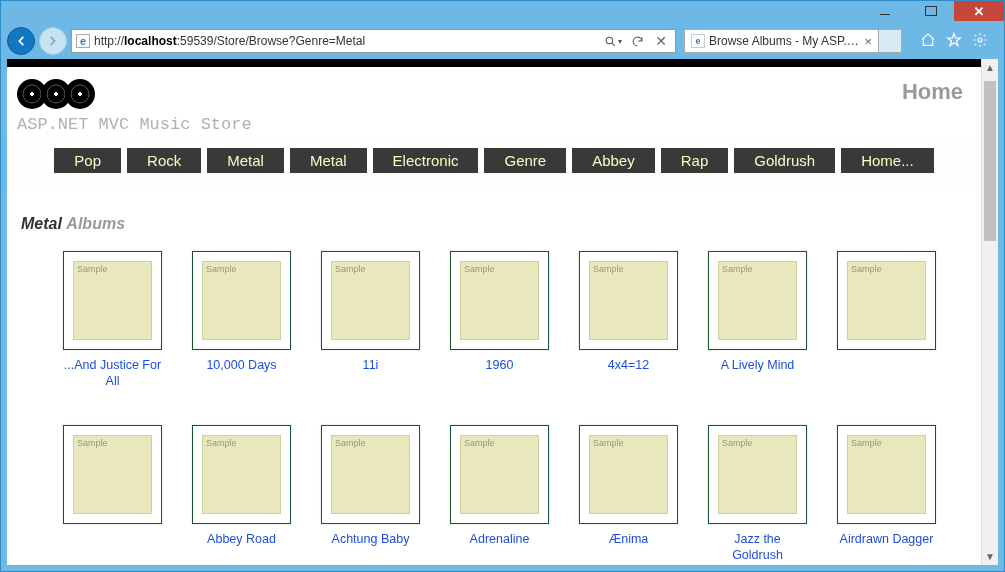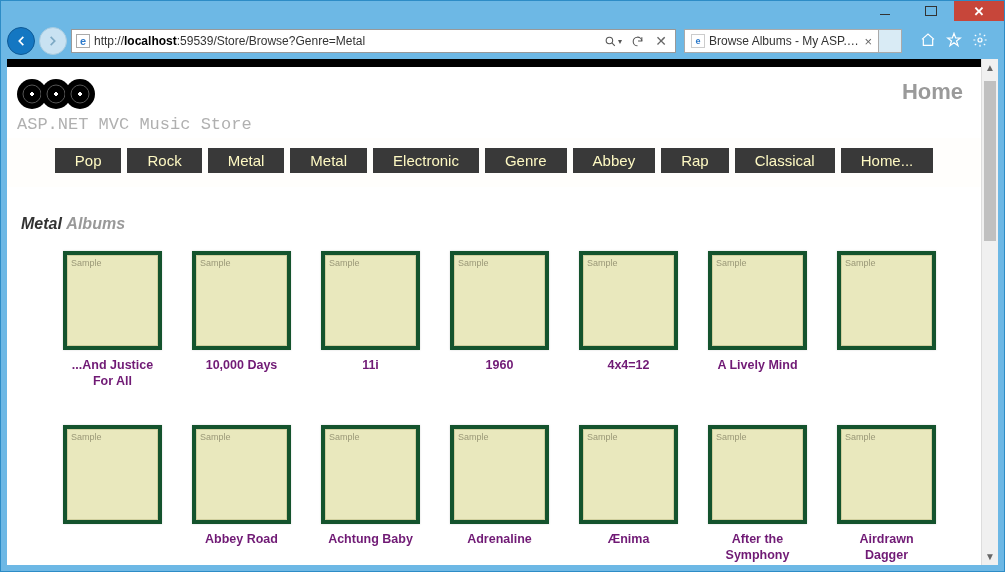--- a/index.html
+++ b/index.html
@@ -57,24 +57,24 @@
 
 .genre-bar{background:#fffefc;padding:10px 0 14px 0;display:flex;justify-content:center;gap:6px;}
 .genre-btn{background:#393939;color:#fef9c3;border:none;padding:4px 20px;font-size:15px;cursor:pointer;font-family:inherit;}
 
 .section-title{padding:28px 0 0 14px;font-size:16px;font-weight:bold;}
 .section-title .genre{ color:#333;font-style:italic;}
 .section-title .word{ color:#999;font-style:italic;font-weight:bold;}
 
 .albums{padding:18px 10px 0 56px; display:flex; flex-wrap:wrap; gap:36px 30px;}
 .album{width:99px; text-align:center;}
-.album-thumb{width:99px;height:99px;background:#fff;border:4px solid #14532d;box-shadow:0 0 2px rgba(0,0,0,.15);}
+.album-thumb{width:99px;height:99px;background:#fff;border:1px solid #14532d;padding:9px;box-shadow:0 0 2px rgba(0,0,0,.15);}
 .album-inner{width:100%;height:100%;background:#e9e8bd;position:relative;border:1px solid #d0cf9e;}
 .album-inner .samp{position:absolute;top:2px;left:3px;font-size:9px;color:#9a9878;}
-.album-title{margin-top:8px;font-size:12.5px;font-weight:bold;color:#701a75;line-height:1.25;}
+.album-title{margin-top:8px;font-size:12.5px;font-weight:normal;color:#1d4ed8;line-height:1.25;}
 </style>
 </head>
 <body>
 
 <div class="window">
   <div class="titlebar">
     <div class="winbtn min"></div>
     <div class="winbtn max"></div>
     <div class="winbtn close"></div>
   </div>
@@ -156,21 +156,21 @@
 
       <div class="genre-bar" id="genre-bar">
           <button class="genre-btn">Pop</button>
           <button class="genre-btn">Rock</button>
           <button class="genre-btn">Metal</button>
           <button class="genre-btn">Metal</button>
           <button class="genre-btn">Electronic</button>
           <button class="genre-btn">Genre</button>
           <button class="genre-btn">Abbey</button>
           <button class="genre-btn">Rap</button>
-          <button class="genre-btn">Classical</button>
+          <button class="genre-btn">Goldrush</button>
           <button class="genre-btn">Home...</button>
         </div>
 
       <div class="section-title">
         <span class="genre">Metal</span>
         <span class="word">Albums</span>
       </div>
 
       <div class="albums" id="albums">
           <div class="album">
@@ -266,21 +266,21 @@
               </div>
             </div>
             <div class="album-title">Ænima</div>
           </div>
           <div class="album">
             <div class="album-thumb">
               <div class="album-inner">
                 <span class="samp">Sample</span>
               </div>
             </div>
-            <div class="album-title">After the Symphony</div>
+            <div class="album-title">Jazz the Goldrush</div>
           </div>
           <div class="album">
             <div class="album-thumb">
               <div class="album-inner">
                 <span class="samp">Sample</span>
               </div>
             </div>
             <div class="album-title">Airdrawn Dagger</div>
           </div>
         </div>

